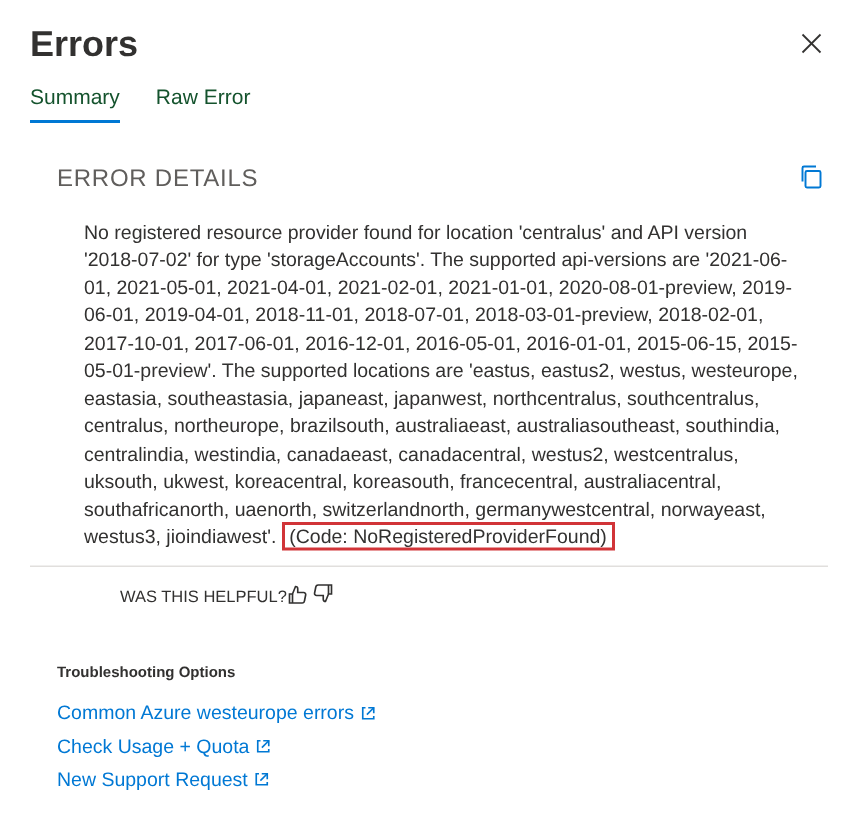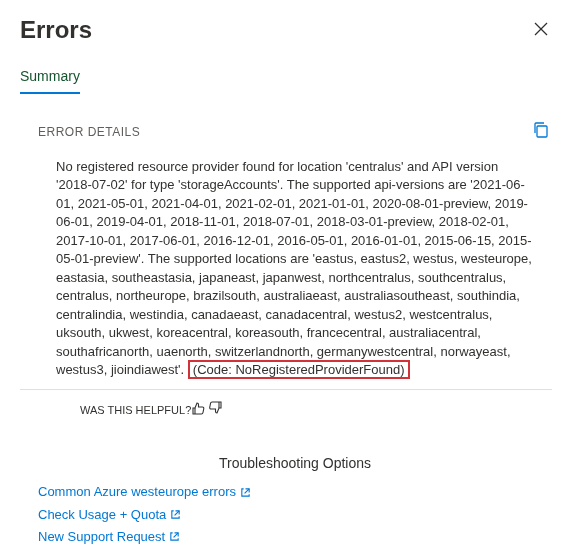--- a/index.html
+++ b/index.html
@@ -11,21 +11,21 @@
       height: 545px;
       overflow: hidden;
     }
     .panel {
       padding: 16px 20px;
     }
     .header-row {
       display: flex;
       justify-content: space-between;
       align-items: center;
-      margin-bottom: 18px;
+      margin-bottom: 6px;
     }
     .title {
       font-size: 24px;
       font-weight: 600;
       color: #323130;
     }
     .close-btn {
       background: none;
       border: none;
       cursor: pointer;
@@ -54,21 +54,21 @@
       font-weight: 400;
     }
     .details-header {
       display: flex;
       justify-content: space-between;
       align-items: center;
       margin-bottom: 14px;
       padding-left: 18px;
     }
     .section-label {
-      font-size: 12px;
+      font-size: 16px;
       letter-spacing: 0.5px;
       color: #605e5c;
       font-weight: 400;
     }
     .copy-btn {
       background: none;
       border: none;
       cursor: pointer;
       color: #0078d4;
       padding: 2px;
@@ -107,25 +107,24 @@
       padding: 0;
     }
     .thumb-btn svg {
       width: 16px;
       height: 16px;
     }
     .troubleshooting {
       padding-left: 18px;
     }
     .troubleshooting h3 {
-      font-size: 14px;
-      font-weight: 400;
+      font-size: 10px;
+      font-weight: 700;
       margin-bottom: 10px;
       color: #323130;
-      text-align: center;
     }
     .link-row {
       display: flex;
       align-items: center;
       gap: 4px;
       font-size: 13px;
       color: #0078d4;
       cursor: pointer;
       line-height: 1.7;
     }
@@ -145,20 +144,21 @@
     <button class="close-btn">
       <svg viewBox="0 0 14 14" stroke="currentColor" stroke-width="1.2" fill="none">
         <line x1="1" y1="1" x2="13" y2="13"></line>
         <line x1="13" y1="1" x2="1" y2="13"></line>
       </svg>
     </button>
   </div>
 
   <div class="tabs">
     <div class="tab active">Summary</div>
+    <div class="tab">Raw Error</div>
   </div>
 
   <div class="details-header">
     <div class="section-label">ERROR DETAILS</div>
     <button class="copy-btn">
       <svg viewBox="0 0 18 18" fill="none" stroke="currentColor" stroke-width="1.3">
         <rect x="5" y="5" width="10" height="11" rx="1"></rect>
         <path d="M3 12 V3 a1 1 0 0 1 1-1 h8"></path>
       </svg>
     </button>

